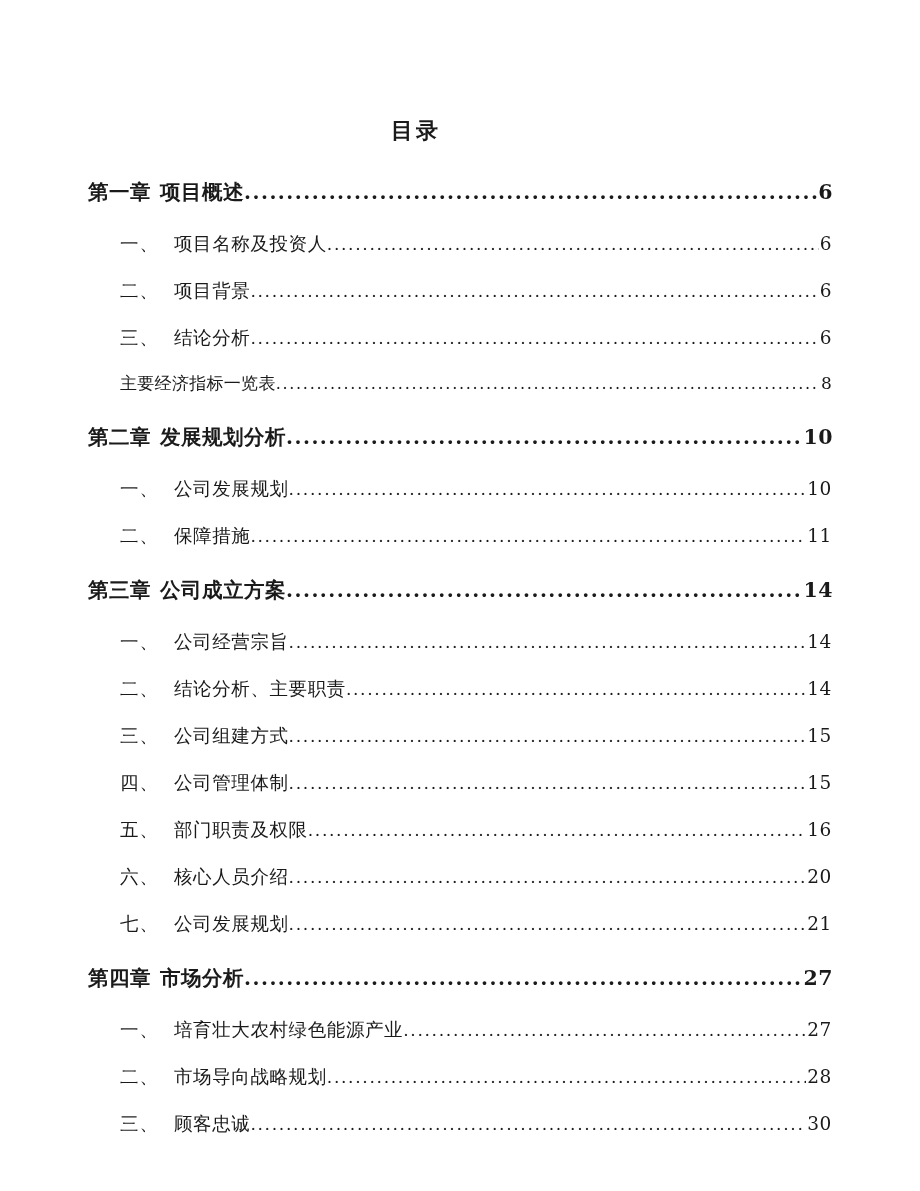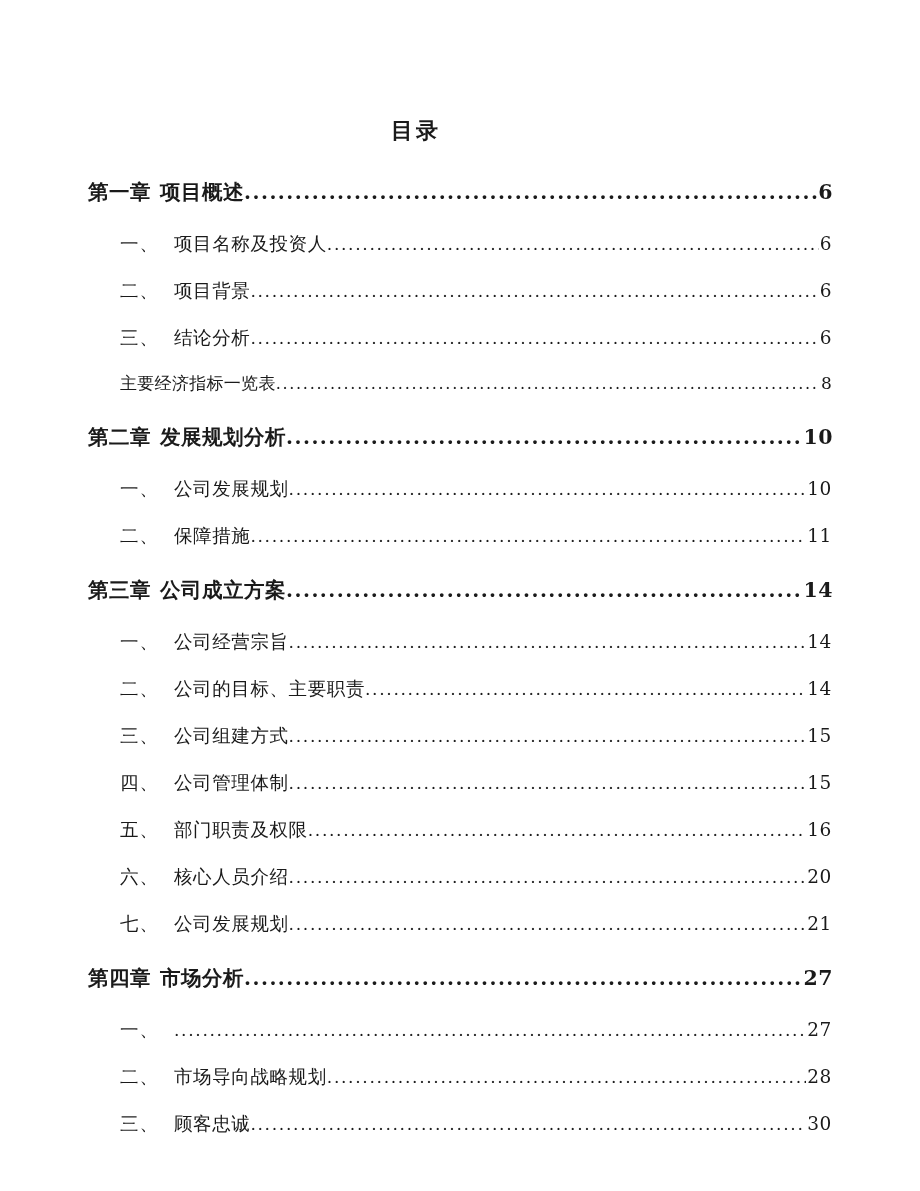--- a/index.html
+++ b/index.html
@@ -213,21 +213,21 @@
         <span class="entry-label">
           <span class="num">一、</span>
           <span class="txt">公司经营宗旨</span>
         </span>
         <span class="leader"></span>
         <span class="page-num">14</span>
       </div>
       <div class="toc-entry lvl2">
         <span class="entry-label">
           <span class="num">二、</span>
-          <span class="txt">公司的目标、主要职责</span>
+          <span class="txt">结论分析、主要职责</span>
         </span>
         <span class="leader"></span>
         <span class="page-num">14</span>
       </div>
       <div class="toc-entry lvl2">
         <span class="entry-label">
           <span class="num">三、</span>
           <span class="txt">公司组建方式</span>
         </span>
         <span class="leader"></span>
@@ -269,20 +269,21 @@
         <span class="entry-label">
           <span class="num">第四章</span>
           <span class="txt">市场分析</span>
         </span>
         <span class="leader"></span>
         <span class="page-num">27</span>
       </div>
       <div class="toc-entry lvl2">
         <span class="entry-label">
           <span class="num">一、</span>
+          <span class="txt">培育壮大农村绿色能源产业</span>
         </span>
         <span class="leader"></span>
         <span class="page-num">27</span>
       </div>
       <div class="toc-entry lvl2">
         <span class="entry-label">
           <span class="num">二、</span>
           <span class="txt">市场导向战略规划</span>
         </span>
         <span class="leader"></span>

